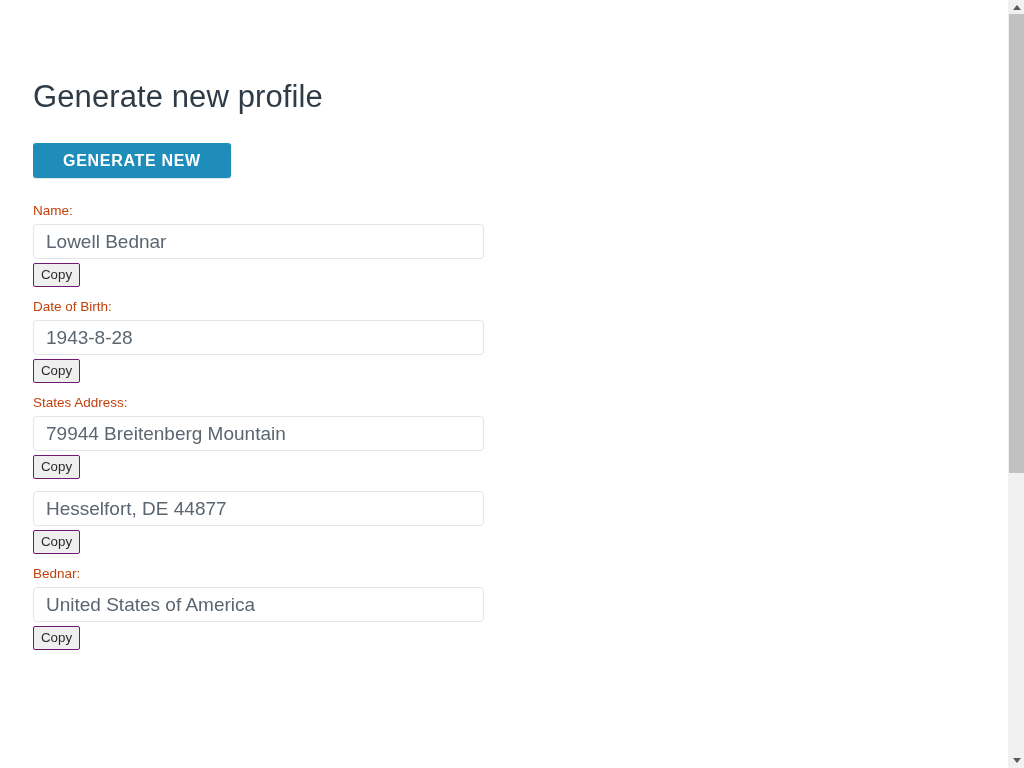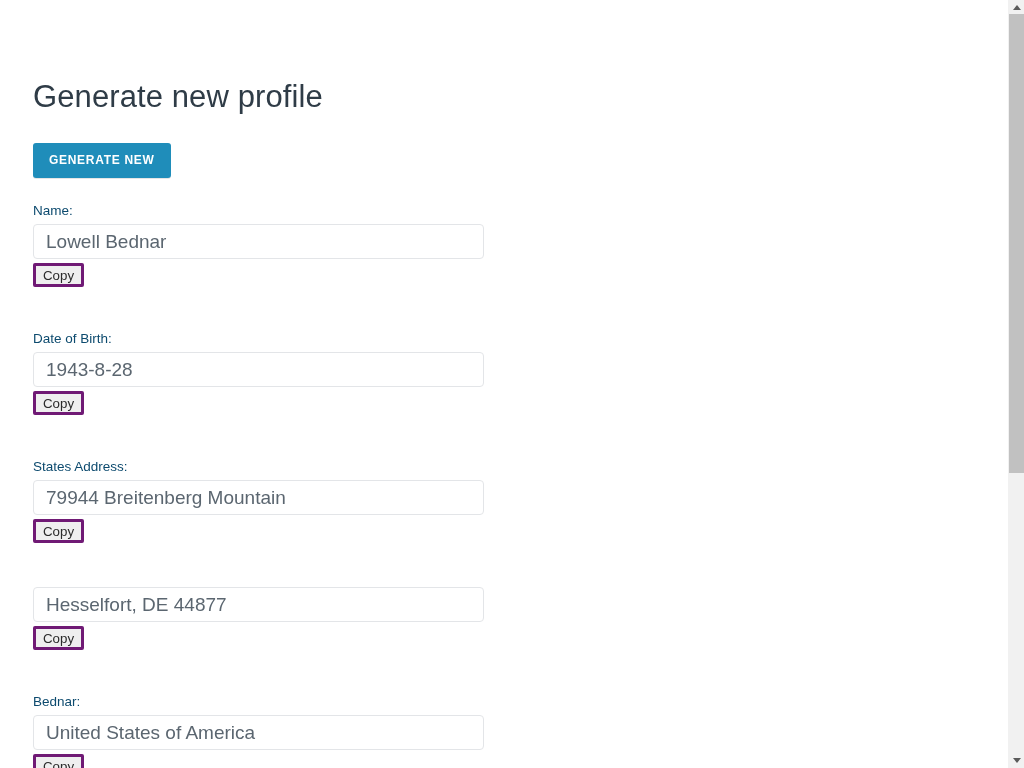--- a/index.html
+++ b/index.html
@@ -53,24 +53,24 @@
   
   #generate-new-button {
     position: absolute;
     left: 33px;
     top: 143px;
     background: #1f8dba;
     color: #ffffff;
     border: none;
     border-radius: 3px;
     font-family: "Liberation Sans", sans-serif;
-    font-size: 12px;
+    font-size: 16px;
     font-weight: bold;
     letter-spacing: 0.7px;
-    padding: 0 16px;
+    padding: 0 30px;
     height: 35px;
     line-height: 35px;
     cursor: pointer;
     box-shadow: 0 1px 0 rgba(0,0,0,0.10);
     text-transform: uppercase;
   }
 
   
   #fields {
     position: absolute;
@@ -81,21 +81,21 @@
 
   .field-group {
     margin: 0 0 0 0;
     padding: 0;
     position: relative;
   }
 
   .field-label {
     display: block;
     font-size: 13.5px;
-    color: #0c4a6e;
+    color: #c2410c;
     line-height: 16px;
     margin: 0 0 5px 33px;
     padding: 0;
   }
 
   .field-input {
     display: block;
     box-sizing: border-box;
     margin-left: 33px;
     width: 451px;
@@ -110,30 +110,30 @@
     outline: none;
   }
 
   .copy-button {
     display: block;
     margin: 4px 0 0 33px;
     font-family: "Liberation Sans", sans-serif;
     font-size: 13.3px;
     color: #2b2b2b;
     background: #efefef;
-    border: 3px solid #701a75;
+    border: 1px solid #701a75;
     border-radius: 2px;
     padding: 2px 7px 3px 7px;
     height: 24px;
     line-height: 16px;
     cursor: pointer;
   }
 
   
-  .field-group + .field-group { margin-top: 44px; }
+  .field-group + .field-group { margin-top: 12px; }
 
   
   #scrollbar {
     position: absolute;
     right: 0;
     top: 0;
     width: 17px;
     height: 768px;
     background: #f1f1f1;
     border-left: 1px solid #ffffff;

